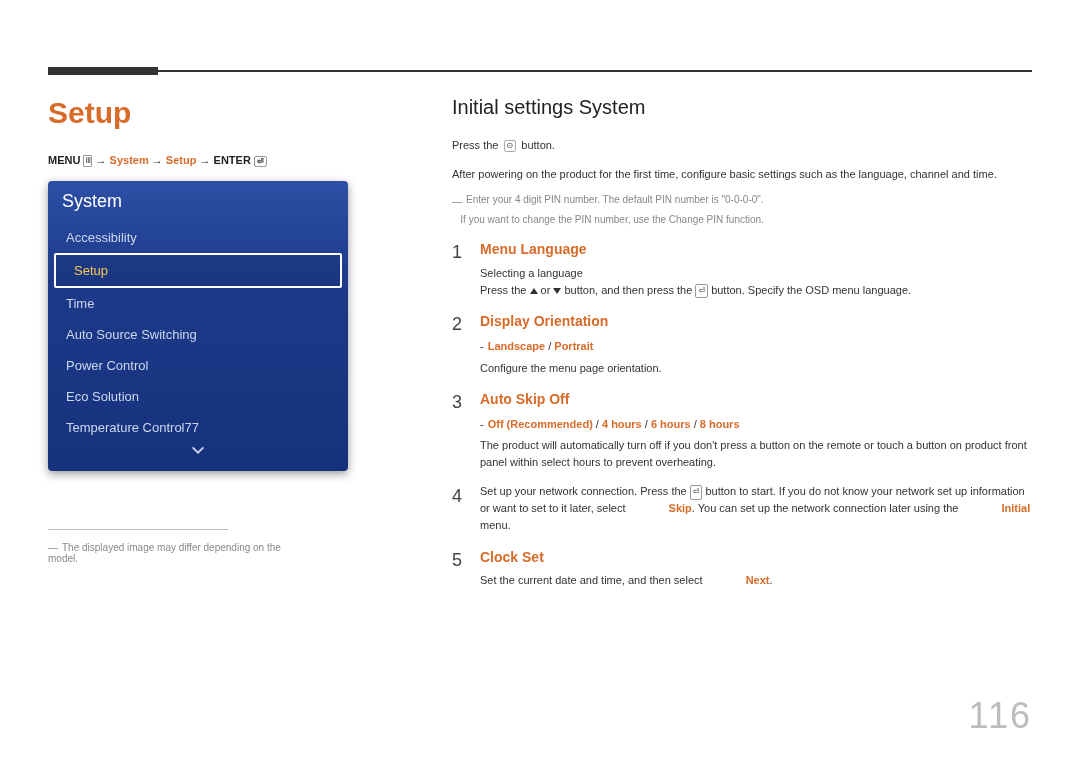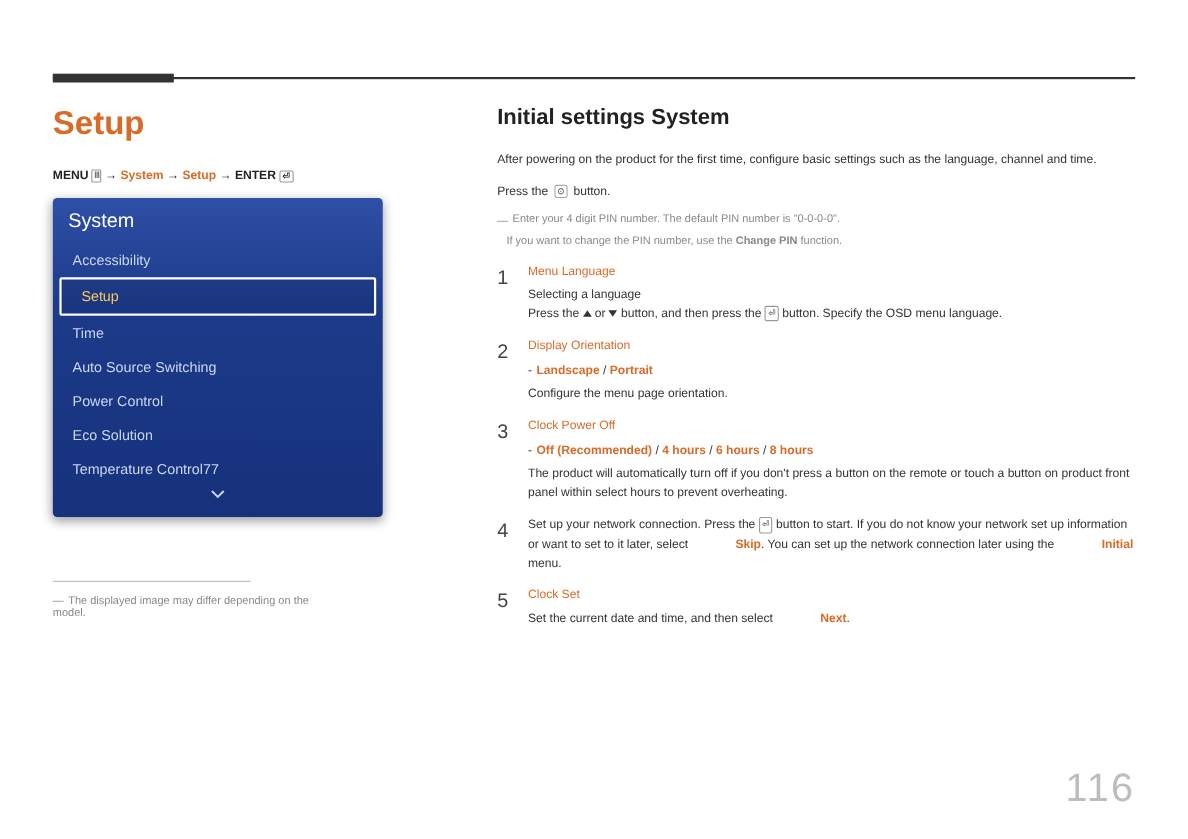--- a/index.html
+++ b/index.html
@@ -17,31 +17,31 @@
   .menu-header { font-size: 18px; font-weight: 400; padding: 10px 14px 10px 14px; }
   .menu-item { font-size: 13px; padding: 8px 16px 8px 18px; display:flex; justify-content:flex-start; color: #cbd7f0; }
   .menu-item.sel { margin: 0 6px; border: 2px solid #fff; border-radius: 2px; color: #f7c95a; font-weight: 500; background: rgba(0,0,0,0.08); }
   .menu-chevron { text-align:center; height:20px; }
   .menu-chevron svg { width:18px; height:14px; }
   .hr-left { border: none; border-top: 1px solid #bbb; margin: 58px 0 12px 0; width:180px; }
   .footnote-left { font-size: 10px; color: #888; }
   .footnote-left .dash { margin-right: 4px; }
 
   .right-col { position: absolute; left: 452px; top: 96px; right: 48px; }
-  .h2 { font-size: 20px; font-weight: bold; color: #222; margin-bottom: 18px; }
+  .h2 { font-size: 20px; font-weight: normal; color: #222; margin-bottom: 18px; }
   .intro { font-size: 11px; color: #333; margin-bottom: 12px; line-height:1.5; }
   .btn-outline { display:inline-block; border:1px solid #aaa; border-radius:2px; font-size:8px; padding:0 2px; line-height:10px; vertical-align:middle; margin:0 2px; }
   .tiny-dash { margin-right:4px; font-size:10px; vertical-align:top; line-height:1.6; }
   .pin-note { font-size:10px; color:#888; margin-bottom:4px; }
-  .pin-note .bold { font-weight:bold; color:#888; }
+  .pin-note .bold { font-weight:normal; color:#888; }
 
   .steps { margin-top: 6px; }
   .step { display: grid; grid-template-columns: 22px 1fr; column-gap: 6px; margin-bottom: 12px; font-size: 11px; line-height: 1.55; }
   .step-num { font-size: 18px; font-weight: 500; color: #444; text-align:left; }
-  .step-title { color: #d96b29; font-weight: normal; font-size: 11px; margin-bottom:4px; }
+  .step-title { color: #d96b29; font-weight: bold; font-size: 14px; margin-bottom:4px; }
   .step-body { color: #333; }
   .sub { margin-top: 6px; margin-bottom:4px; }
   .sub .dash { margin-right:4px; }
   .accent { color: #d96b29; font-weight: bold; }
   .accent-n { color:#d96b29; font-weight:bold;padding-left:40px; }
   .tri { display:inline-block; vertical-align:middle; }
   .tri.up { width:0; height:0; border-left:4px solid transparent; border-right:4px solid transparent; border-bottom:6px solid #333; }
   .tri.down { width:0; height:0; border-left:4px solid transparent; border-right:4px solid transparent; border-top:6px solid #333; }
   .enter-icon { display:inline-block; border:1px solid #999; border-radius:2px; font-size:8px; padding:0 2px; vertical-align:middle; }
 
@@ -99,24 +99,24 @@
           </svg>
       </div>
     </div>
 
     <hr class="hr-left">
     <div class="footnote-left"><span class="dash">―</span><span>The displayed image may differ depending on the model.</span></div>
   </div>
 
   <div class="right-col">
     <div class="h2">Initial settings System</div>
-    <div class="intro">After powering on the product for the first time, configure basic settings such as the language, channel and time.</div>
     <div class="intro">
       <span>Press the </span><span class="btn-outline">⊙</span><span> button.</span>
     </div>
+    <div class="intro">After powering on the product for the first time, configure basic settings such as the language, channel and time.</div>
     <div class="pin-note"><span class="tiny-dash">―</span><span>Enter your 4 digit PIN number. The default PIN number is "0-0-0-0".</span></div>
     <div class="pin-note" style="margin-bottom:14px;">
       &nbsp;&nbsp;&nbsp;<span>If you want to change the PIN number, use the </span><span class="bold">Change PIN</span><span> function.</span>
     </div>
 
     <div class="steps">
 
       <div class="step">
         <div class="step-num">1</div>
         <div class="step-body">
@@ -133,21 +133,21 @@
         <div class="step-body">
           <div class="step-title">Display Orientation</div>
           <div class="sub"><span class="dash">-</span><span class="accent">Landscape</span><span> / </span><span class="accent">Portrait</span></div>
           <div>Configure the menu page orientation.</div>
         </div>
       </div>
 
       <div class="step">
         <div class="step-num">3</div>
         <div class="step-body">
-          <div class="step-title">Clock Power Off</div>
+          <div class="step-title">Auto Skip Off</div>
           <div class="sub"><span class="dash">-</span><span class="accent">Off (Recommended)</span><span> / </span><span class="accent">4 hours</span><span> / </span><span class="accent">6 hours</span><span> / </span><span class="accent">8 hours</span></div>
           <div>The product will automatically turn off if you don't press a button on the remote or touch a button on product front panel within select hours to prevent overheating.</div>
         </div>
       </div>
 
       <div class="step">
         <div class="step-num">4</div>
         <div class="step-body">
           <div>
             <span>Set up your network connection. Press the </span><span class="enter-icon">⏎</span><span> button to start. If you do not know your network set up information or want to set to it later, select </span><span class="accent-n">Skip</span><span>. You can set up the network connection later using the </span><span class="accent-n">Initial</span><span> menu.</span>

